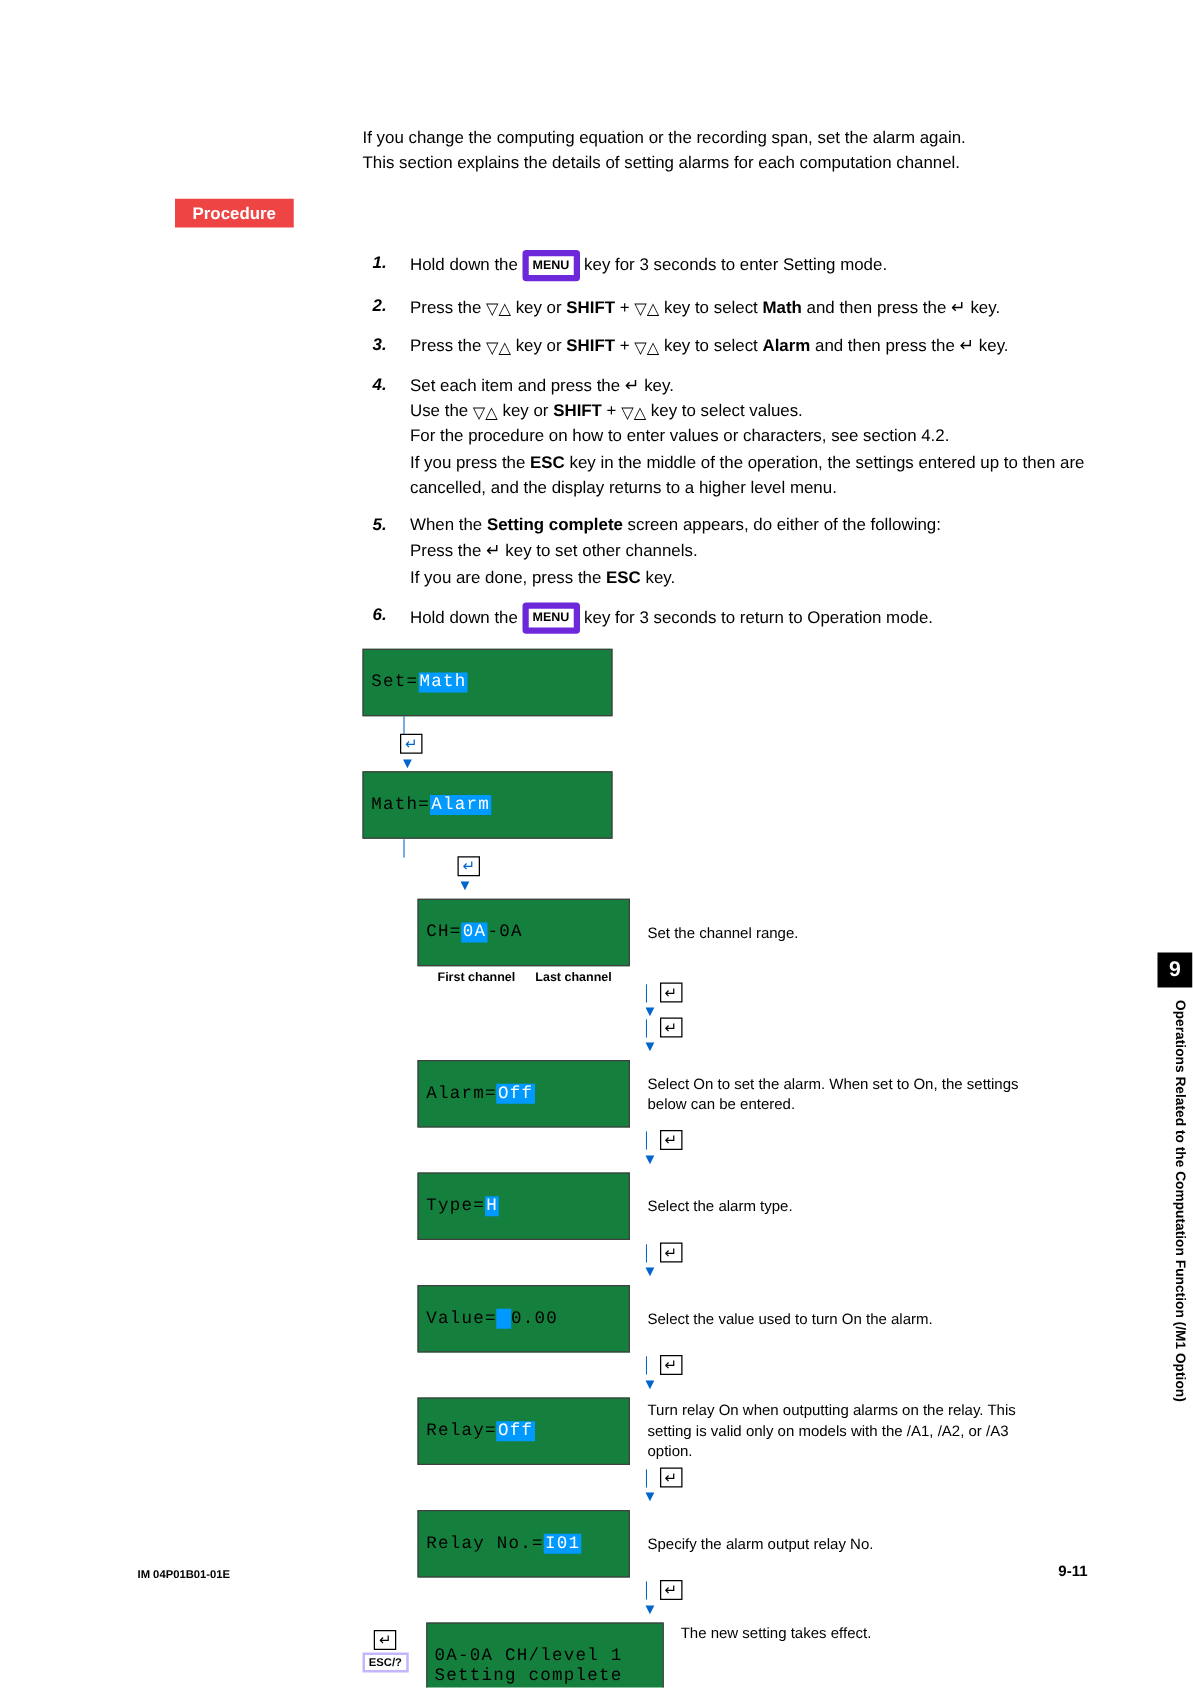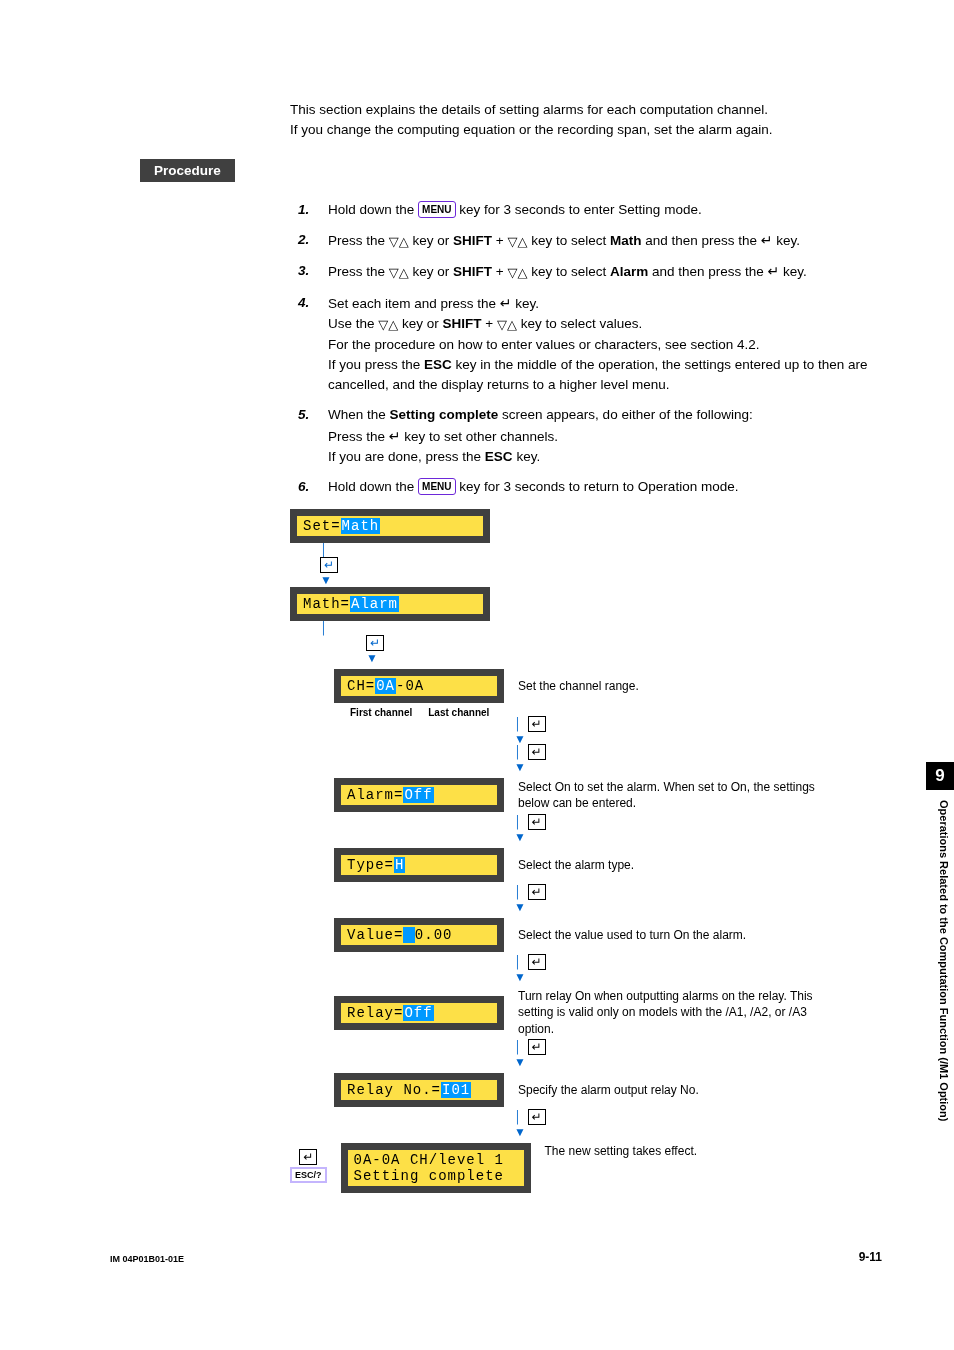--- a/index.html
+++ b/index.html
@@ -30,59 +30,59 @@
   .title-text {
     font-size: 30px;
     font-weight: bold;
     display: flex;
     align-items: baseline;
   }
   .title-num { margin-right: 24px; }
   .intro { margin-left: 180px; font-size: 13.5px; line-height: 1.5; margin-bottom: 18px; }
   .proc-label {
     display: inline-block;
-    background: #404040;
+    background: #ef4444;
     color: #fff;
     font-weight: bold;
     font-size: 13.5px;
     padding: 4px 14px;
     margin-left: 30px;
     margin-bottom: 18px;
   }
   ol.steps { list-style: none; margin-left: 188px; font-size: 13.5px; }
   ol.steps > li { margin-bottom: 10px; line-height: 1.5; position: relative; padding-left: 30px; }
   ol.steps > li .num { position: absolute; left: 0; font-weight: bold; font-style: italic; }
   .key-menu {
     display: inline-block;
-    border: 1px solid #6d28d9;
+    border: 5px solid #6d28d9;
     border-radius: 3px;
     padding: 0 3px;
     font-size: 10px;
     font-weight: bold;
     vertical-align: 1px;
   }
   .key-sym {
     display: inline-block;
     font-size: 13px;
     vertical-align: -1px;
   }
   .enter-key { font-size: 14px; }
   .diagram {
     margin-left: 180px;
     margin-top: 12px;
     font-size: 12px;
   }
   .dbox {
-    border: 7px solid #404040;
-    padding: 2px 6px;
+    border: 1px solid #404040;
+    padding: 18px 6px;
     font-family: "Courier New", monospace;
     font-size: 14px;
     letter-spacing: 1px;
     display: inline-block;
-    background: #fde047;
+    background: #15803d;
     min-width: 200px;
   }
   .dbox-narrow { min-width: 170px; }
   .hl { background: #0099ff; color: #fff; padding: 0 1px; }
   .row { display: flex; align-items: center; gap: 14px; margin: 4px 0; }
   .indent1 { margin-left: 44px; }
   .desc { font-weight: normal; font-size: 12px; line-height: 1.35; max-width: 300px; }
   .small-label { font-size: 10px; font-weight: bold; }
   .enter-box {
     display: inline-block;
@@ -125,38 +125,38 @@
   }
   .footer-left {
     position: absolute;
     left: 110px;
     bottom: 86px;
     font-size: 9px;
     font-weight: bold;
   }
   .footer-right {
     position: absolute;
-    right: 72px;
+    right: 84px;
     bottom: 86px;
     font-size: 12px;
     font-weight: bold;
   }
   .flowline { color:#0066cc; font-size:12px; margin-left:30px; }
   .flowline2 { color:#0066cc; font-size:12px; margin-left:76px; }
   .chlabels { display:flex; gap:16px; margin-left:60px; margin-top:2px; }
   .ebr { display:flex; align-items:center; gap:6px; margin-left:224px; margin-top:-2px; }
 </style>
 </head>
 <body>
 
 <div class="page">
 
   <div class="intro">
+    <div>If you change the computing equation or the recording span, set the alarm again.</div>
     <div>This section explains the details of setting alarms for each computation channel.</div>
-    <div>If you change the computing equation or the recording span, set the alarm again.</div>
   </div>
 
   <div class="proc-label">Procedure</div>
 
   <ol class="steps">
     <li><span class="num">1.</span>
       <span>Hold down the </span><span class="key-menu">MENU</span><span> key for 3 seconds to enter Setting mode.</span>
     </li>
     <li><span class="num">2.</span>
       <span>Press the </span><span class="key-sym">▽△</span><span> key or </span><b>SHIFT</b><span> + </span><span class="key-sym">▽△</span><span> key to select </span><b>Math</b><span> and then press the </span><span class="enter-key">↵</span><span> key.</span>

